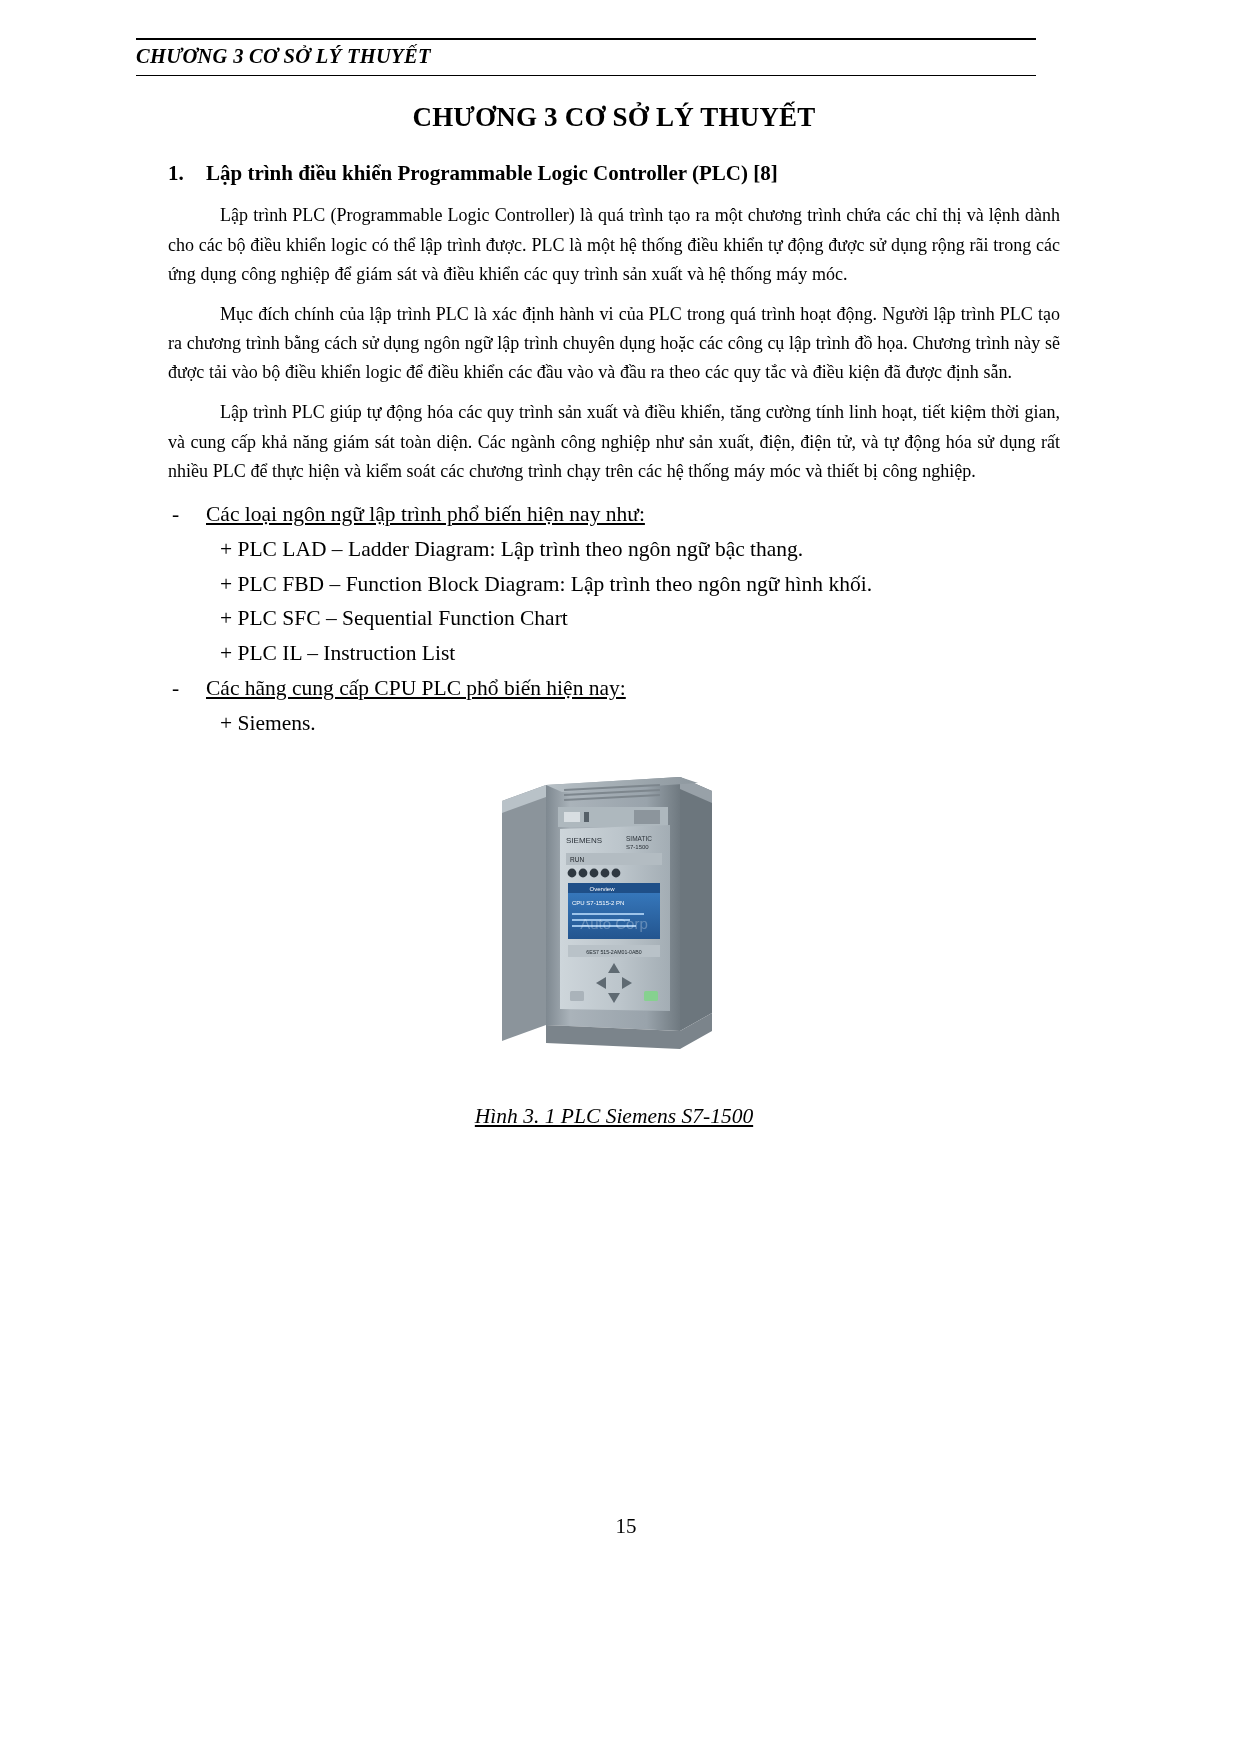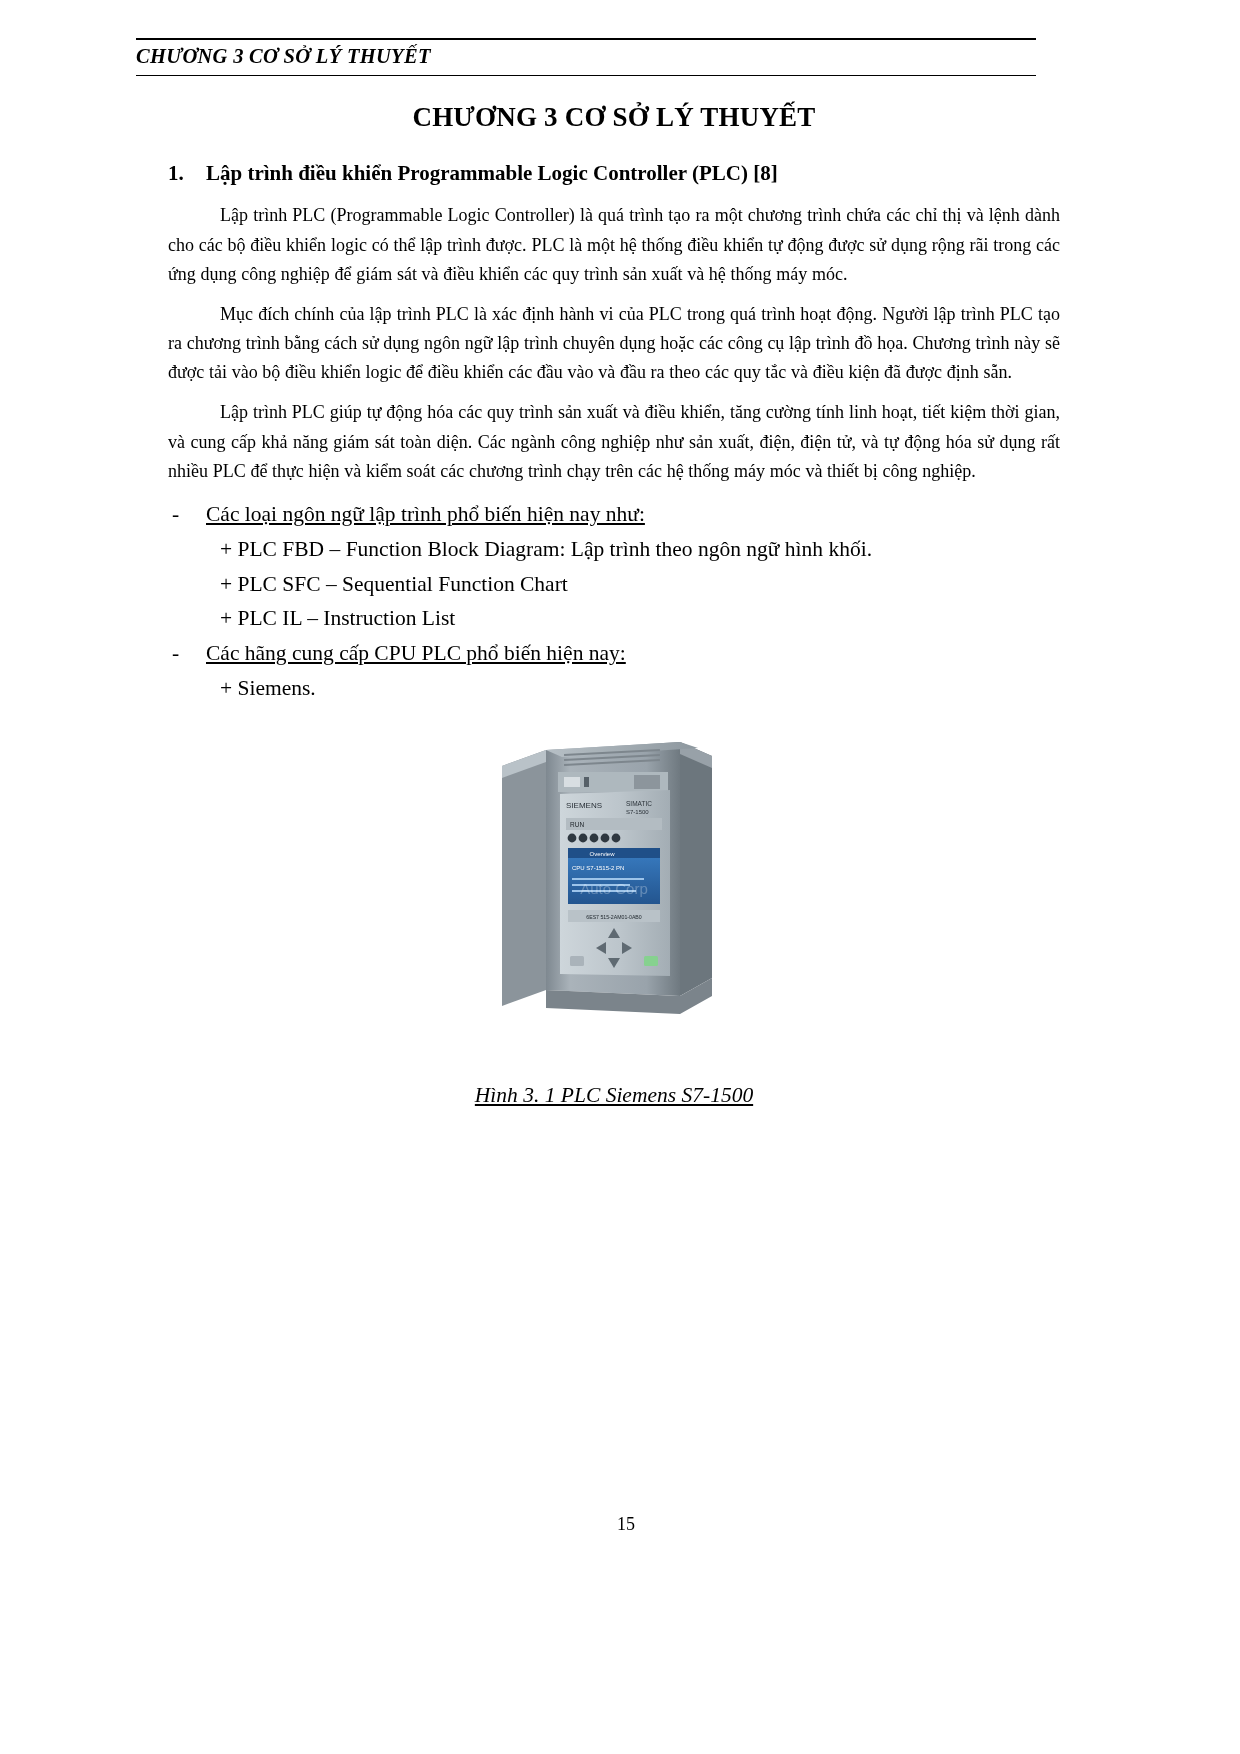--- a/index.html
+++ b/index.html
@@ -123,31 +123,31 @@
   .figure-img {
     display: inline-block;
     position: relative;
     width: 260px;
     height: 300px;
   }
   .fig-caption {
     text-align: center;
     font-style: italic;
     font-size: 21.5px;
-    margin-top: 48px;
+    margin-top: 34px;
     line-height: 1.4;
   }
   
   .page-number {
     position: absolute;
     left: 0;
     right: 0;
     top: 1514px;
     text-align: center;
-    font-size: 18px;
+    font-size: 21px;
     padding-left: 12px;
   }
   
   svg.plc { display:block; }
 </style>
 </head>
 <body>
 
 <div class="page">
 
@@ -168,20 +168,21 @@
 
     <p class="body">Lập trình PLC (Programmable Logic Controller) là quá trình tạo ra một chương trình chứa các chỉ thị và lệnh dành cho các bộ điều khiển logic có thể lập trình được. PLC là một hệ thống điều khiển tự động được sử dụng rộng rãi trong các ứng dụng công nghiệp để giám sát và điều khiển các quy trình sản xuất và hệ thống máy móc.</p>
     <p class="body">Mục đích chính của lập trình PLC là xác định hành vi của PLC trong quá trình hoạt động. Người lập trình PLC tạo ra chương trình bằng cách sử dụng ngôn ngữ lập trình chuyên dụng hoặc các công cụ lập trình đồ họa. Chương trình này sẽ được tải vào bộ điều khiển logic để điều khiển các đầu vào và đầu ra theo các quy tắc và điều kiện đã được định sẵn.</p>
     <p class="body">Lập trình PLC giúp tự động hóa các quy trình sản xuất và điều khiển, tăng cường tính linh hoạt, tiết kiệm thời gian, và cung cấp khả năng giám sát toàn diện. Các ngành công nghiệp như sản xuất, điện, điện tử, và tự động hóa sử dụng rất nhiều PLC để thực hiện và kiểm soát các chương trình chạy trên các hệ thống máy móc và thiết bị công nghiệp.</p>
 
     <div class="dash-item">
       <span class="bullet">-</span>
       <span class="dtext">Các loại ngôn ngữ lập trình phổ biến hiện nay như:</span>
     </div>
 
+    <p class="plus-item">+ PLC LAD – Ladder Diagram: Lập trình theo ngôn ngữ bậc thang.</p>
     <p class="plus-item">+ PLC FBD – Function Block Diagram: Lập trình theo ngôn ngữ hình khối.</p>
     <p class="plus-item">+ PLC SFC – Sequential Function Chart</p>
     <p class="plus-item">+ PLC IL – Instruction List</p>
 
     <div class="dash-item">
       <span class="bullet">-</span>
       <span class="dtext">Các hãng cung cấp CPU PLC phổ biến hiện nay:</span>
     </div>
 
     <p class="plus-item">+ Siemens.</p>

